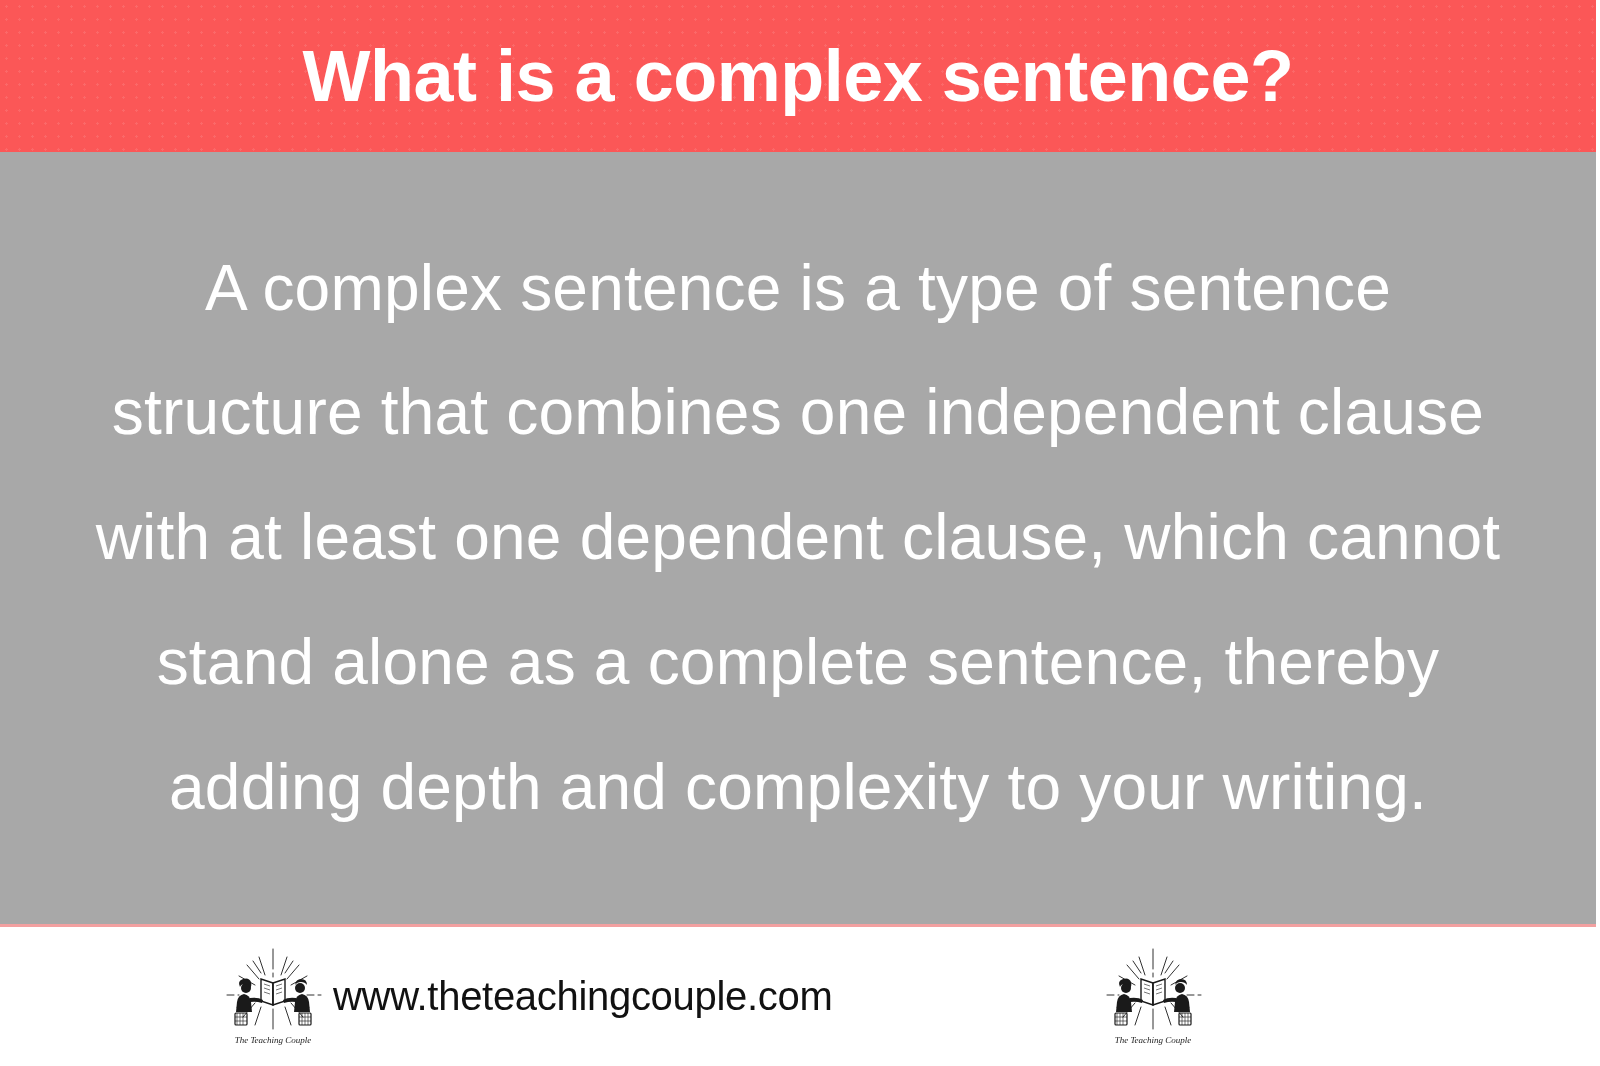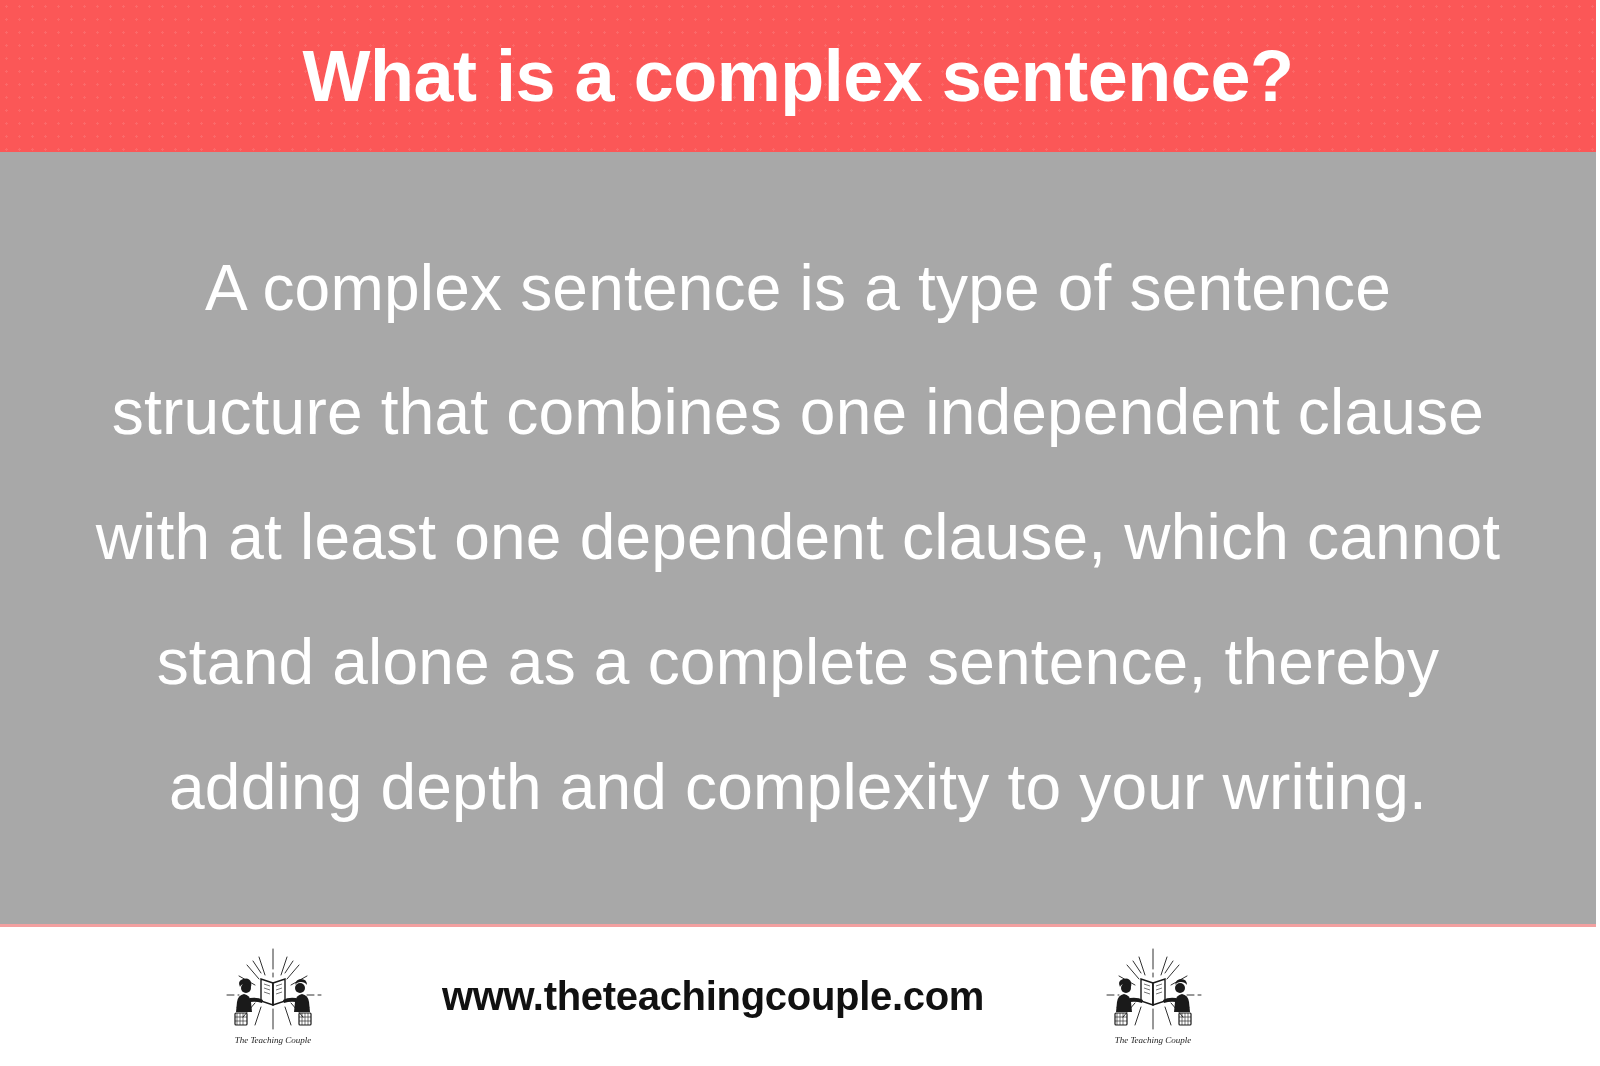--- a/index.html
+++ b/index.html
@@ -118,25 +118,24 @@
     height:108px;
     display:flex;
     align-items:flex-end;
     justify-content:center;
   }
 
   .brand-logo svg { display:block; }
 
   .footer-url {
     flex:1 1 auto;
-    text-align:center;
     color:#111111;
     font-family:"Liberation Sans", sans-serif;
     font-size:40px;
-    font-weight:700;
+    font-weight:400;
     letter-spacing:-0.3px;
     white-space:nowrap;
   }
 
   .logo-caption {
     font-family:"Liberation Serif", serif;
     font-style:italic;
     font-size:9px;
     fill:#1a1a1a;
   }

